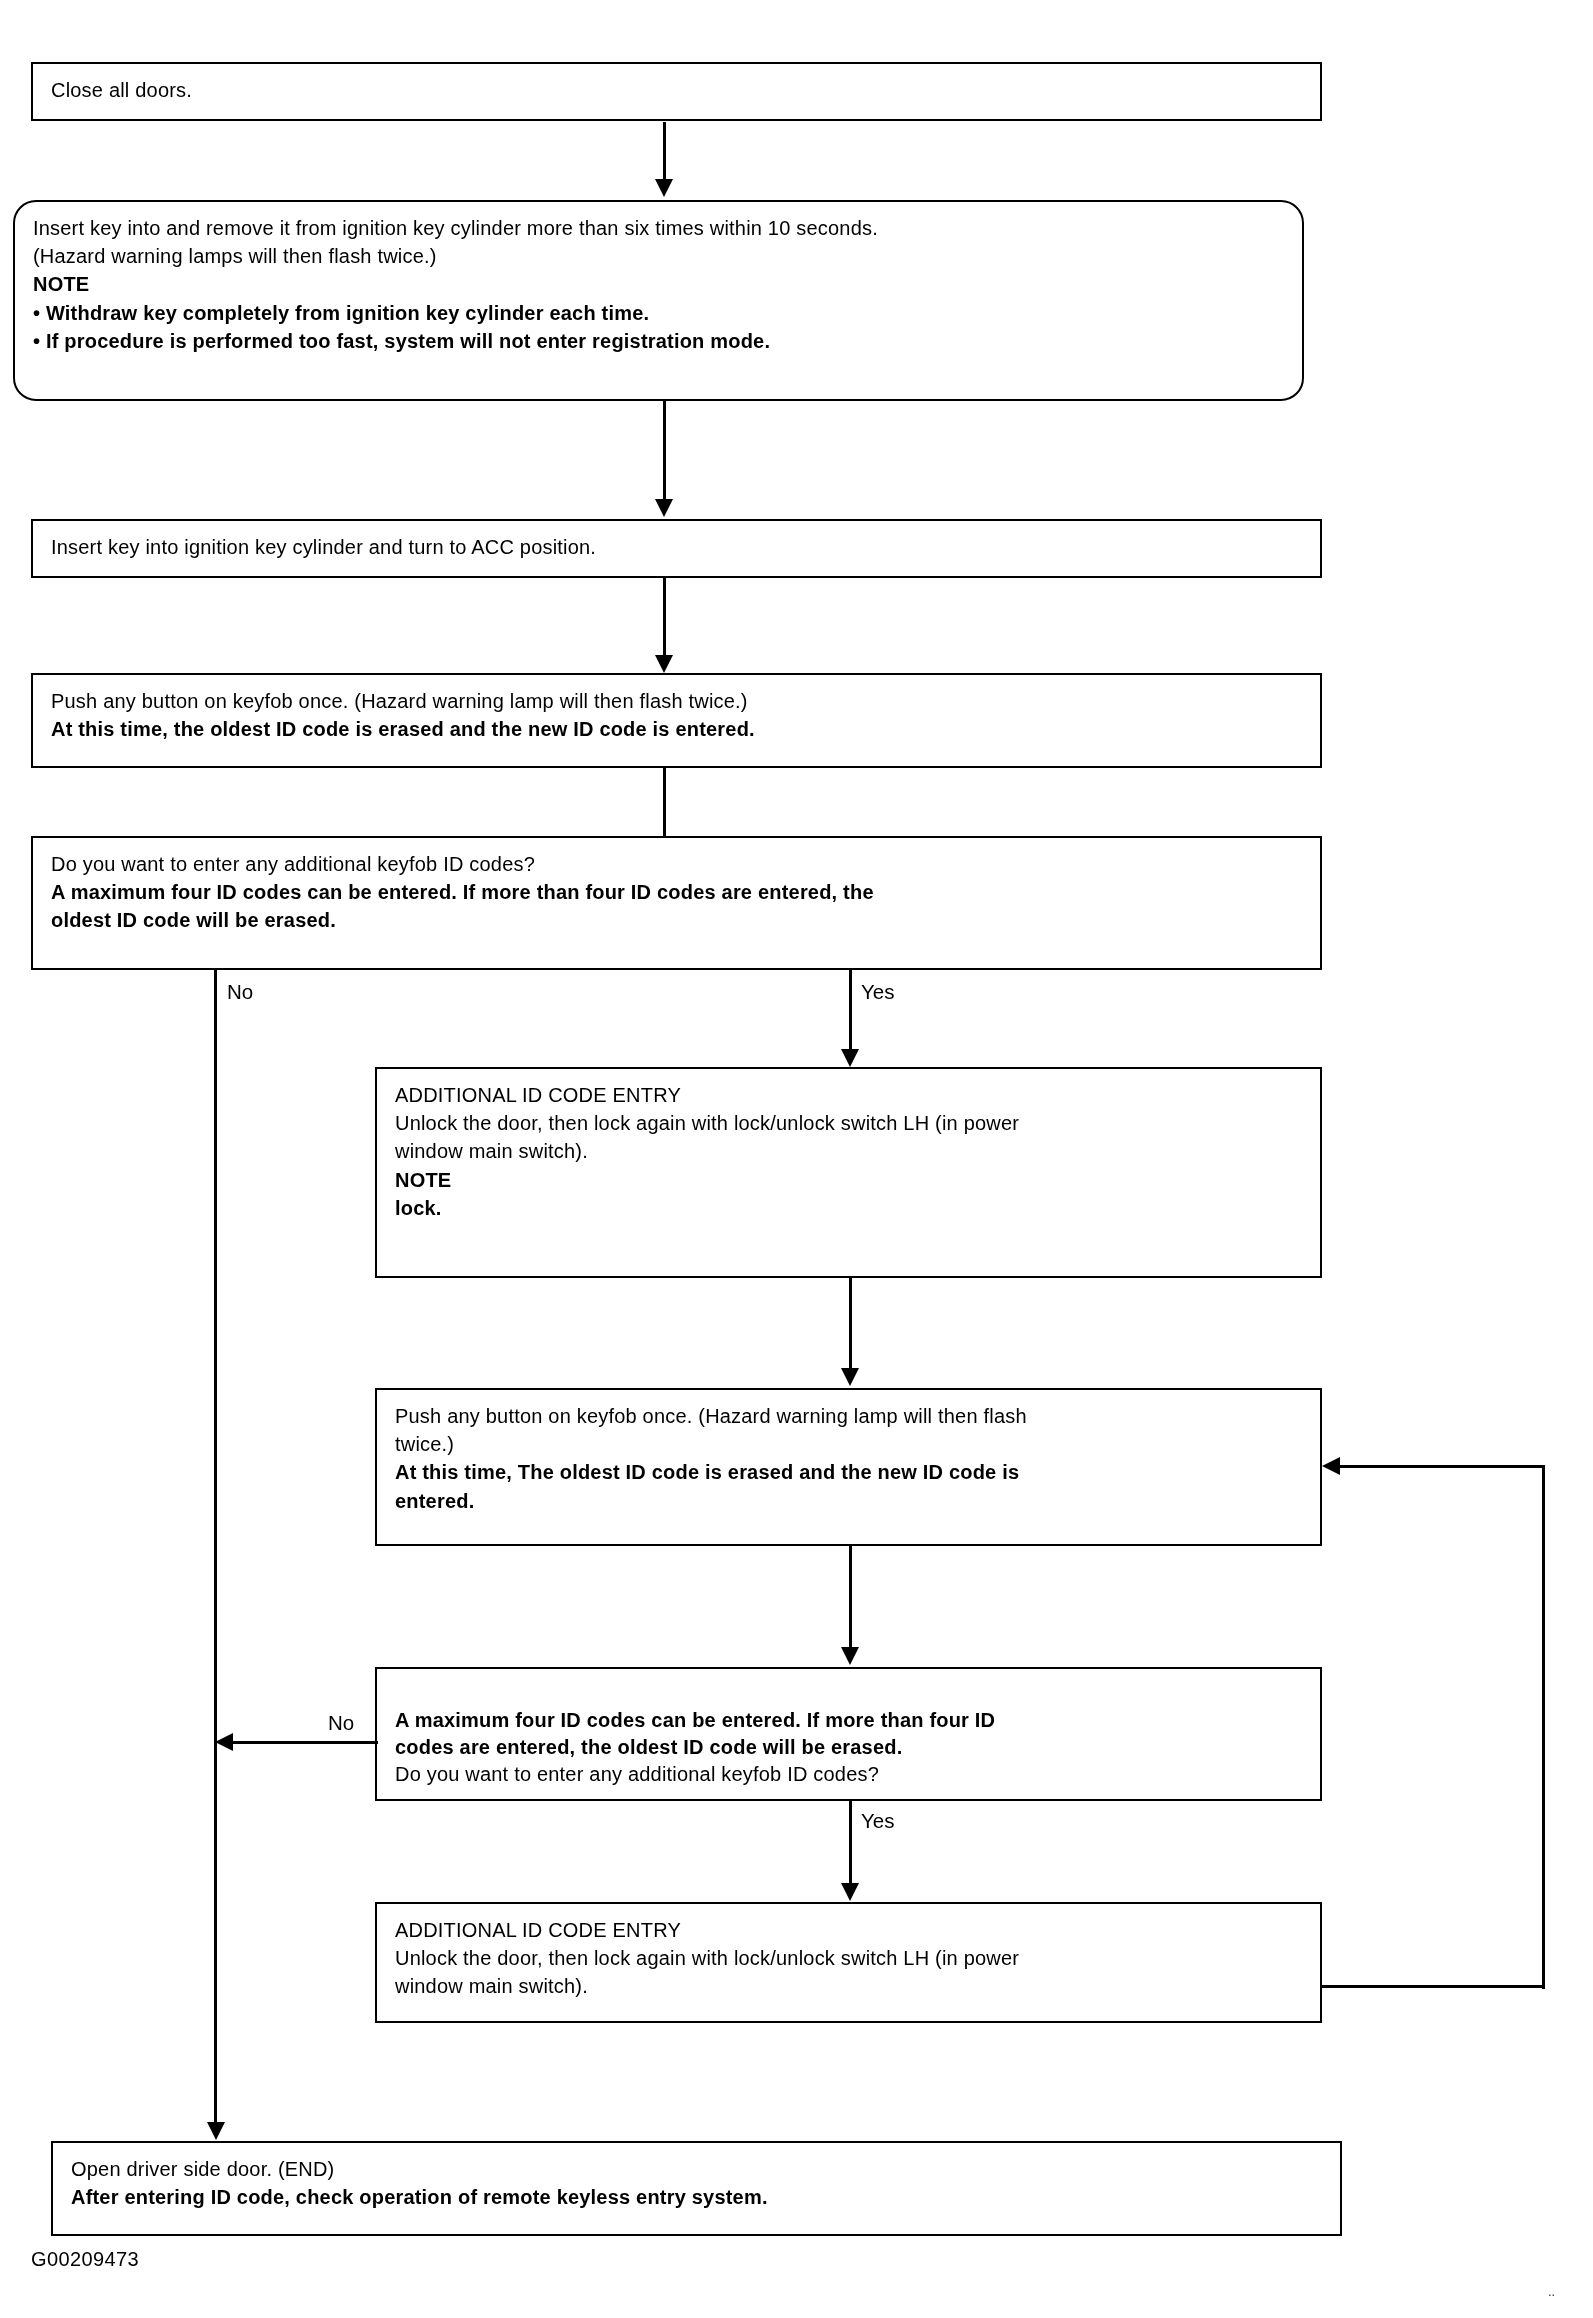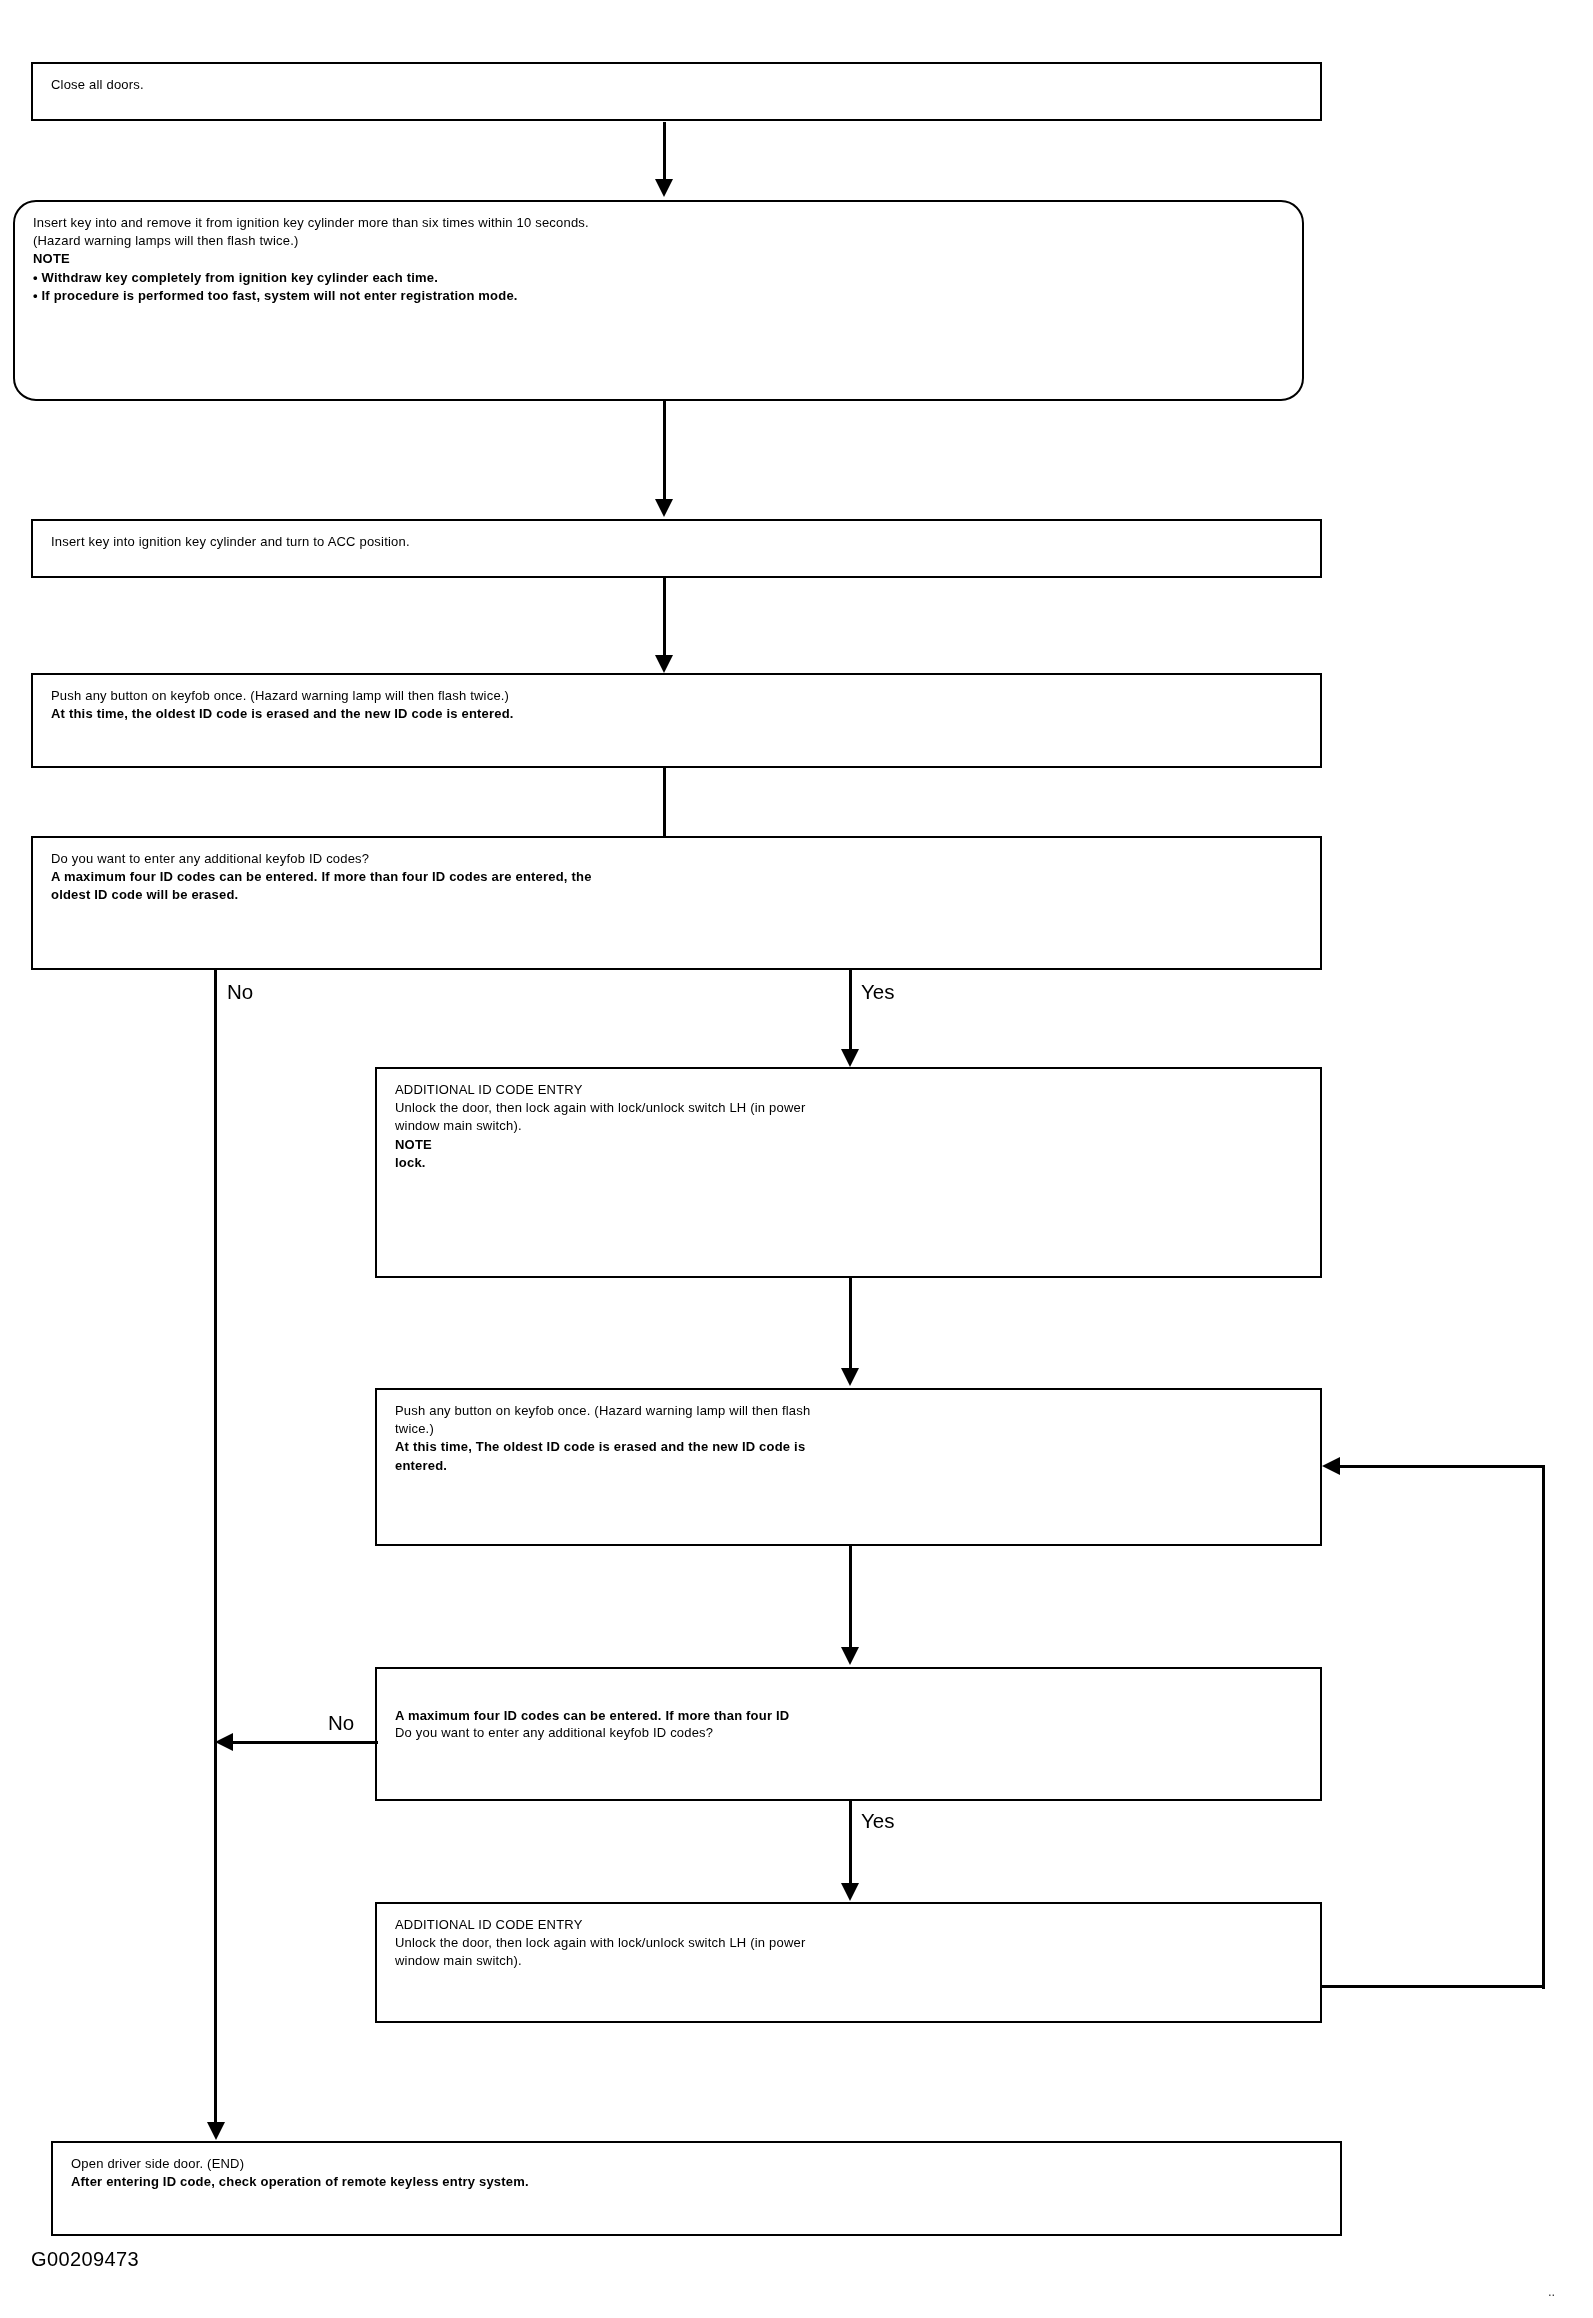--- a/index.html
+++ b/index.html
@@ -22,21 +22,21 @@
   .fbox {
     position: absolute;
     box-sizing: border-box;
     border: 2.5px solid #000000;
     background: #ffffff;
     padding: 11.5px 16.4px 11.5px 18px;
     line-height: 1.42;
   }
   .fbox p {
     margin: 0;
-    font-size: 13px;
+    font-size: 20px;
     letter-spacing: 0.2px;
     white-space: pre-wrap;
   }
   .fbox p.b {
     font-weight: bold;
   }
   .fbox p.bullet {
     font-weight: bold;
     padding-left: 21.3px;
     text-indent: -21.3px;
@@ -159,20 +159,21 @@
     <p>twice.)</p>
     <p class="b">At this time, The oldest ID code is erased and the new ID code is</p>
     <p class="b">entered.</p>
   </div>
 
   <div class="vline" style="left:849px; top:1546px; width:2.5px; height:103px;"></div>
   <div class="arrow-down" style="left:841px; top:1647px;"></div>
 
   <div class="fbox tight" style="left:375px; top:1667px; width:947px; height:134px; padding-top:38px;">
     <p class="b tight">A maximum four ID codes can be entered. If more than four ID</p>
+    <p class="b tight">codes are entered, the oldest ID code will be erased.</p>
     <p class="tight">Do you want to enter any additional keyfob ID codes?</p>
   </div>
 
   <div class="hline" style="left:232px; top:1741px; width:146px; height:3.3px;"></div>
   <div class="arrow-left" style="left:215px; top:1733px;"></div>
   <div class="blabel" style="left:328px; top:1713px;">No</div>
 
   <div class="vline" style="left:849px; top:1801px; width:2.5px; height:85px;"></div>
   <div class="arrow-down" style="left:841px; top:1883px;"></div>
   <div class="blabel" style="left:861px; top:1811px;">Yes</div>

